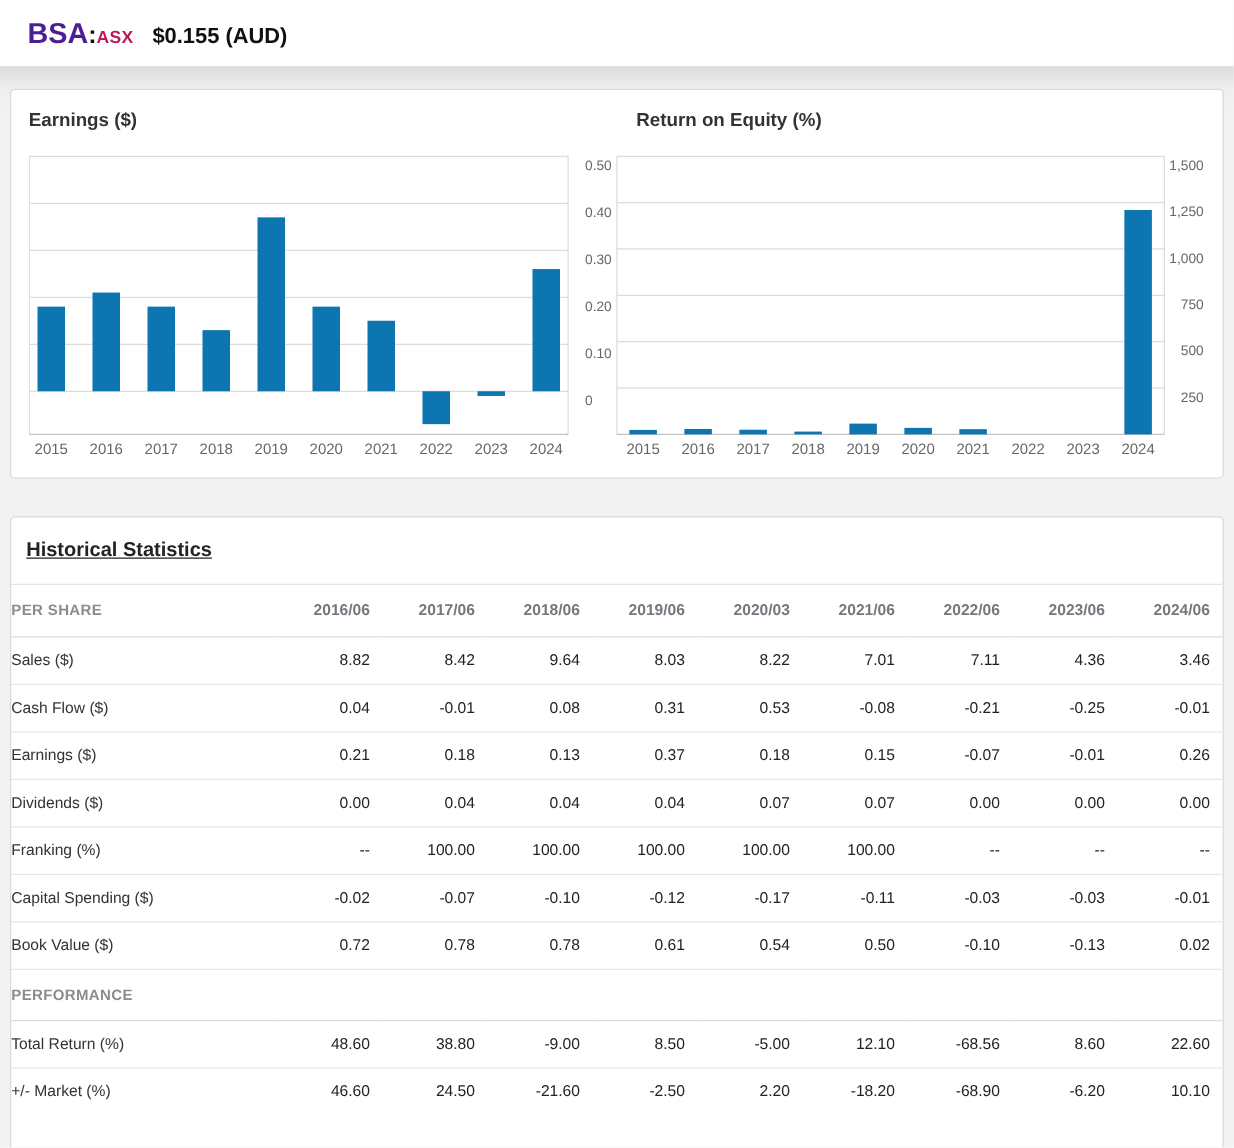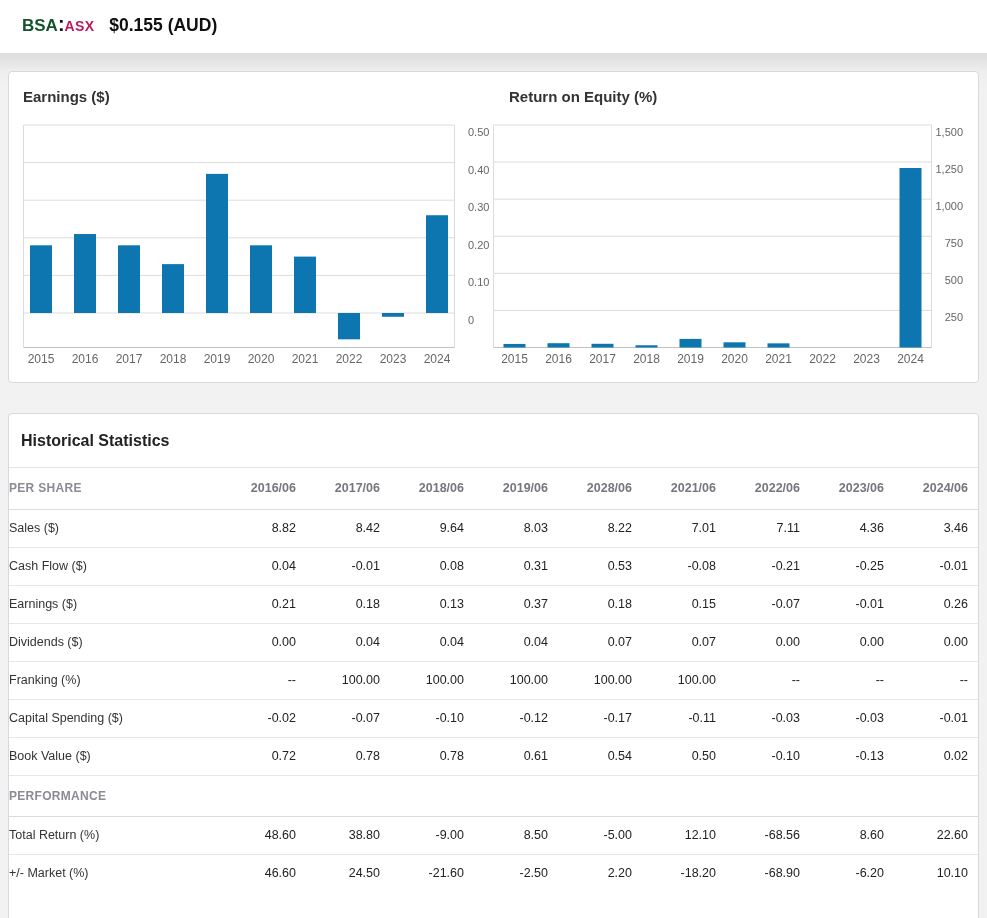--- a/index.html
+++ b/index.html
@@ -9,21 +9,21 @@
     overflow: hidden;
     font-family: "Liberation Sans", sans-serif;
     background: #f2f2f2;
   }
   .top-header {
     height: 53px;
     background: #ffffff;
     padding: 13px 0 0 22px;
     white-space: nowrap;
   }
-  .top-header .symbol   { font-size: 17px; font-weight: 700; color: #14532d; }
+  .top-header .symbol   { font-size: 23px; font-weight: 700; color: #4c1d95; }
   .top-header .colon    { font-size: 20px; font-weight: 700; color: #101010; }
   .top-header .exchange { font-size: 14px; font-weight: 700; color: #be185d; letter-spacing: .3px; }
   .top-header .price    { font-size: 17.5px; font-weight: 700; color: #101010; margin-left: 15px; text-align: right; }
 
   .content {
     height: 660px;
     background: linear-gradient(to bottom, #dcdcdc 0px, #eeeeee 18px, #f2f2f2 38px);
     padding: 18px 8px 0 8px;
   }
   .card {
@@ -43,20 +43,21 @@
   #chart-roe { left: 482px; }
   svg.chart text.tick    { fill: #666666; font-size: 11px; font-family: "Liberation Sans", sans-serif; }
   svg.chart text.yearlbl { fill: #666666; font-size: 12px; font-family: "Liberation Sans", sans-serif; }
 
   .table-card { min-height: 516px; }
   .table-title {
     padding: 18px 0 16px 12px;
     height: 54px;
     font-size: 16px; font-weight: 700; color: #222222;
     border-bottom: 1px solid #e4e4e4;
+    text-decoration: underline;
   }
   table.stats {
     width: 100%;
     border-collapse: collapse;
     table-layout: fixed;
     font-size: 12.5px;
   }
   table.stats col.label-col { width: 213px; }
   table.stats td { padding: 0 10px 0 0; overflow: hidden; white-space: nowrap; }
   td.label-cell { padding-left: 10px; font-weight: 400; color: #333333; }
@@ -171,21 +172,21 @@
           <col>
           <col>
       </colgroup>
       <tbody id="stats-body">
           <tr class="section-row">
             <td class="label-cell">PER SHARE</td>
             <td class="year-cell">2016/06</td>
             <td class="year-cell">2017/06</td>
             <td class="year-cell">2018/06</td>
             <td class="year-cell">2019/06</td>
-            <td class="year-cell">2028/06</td>
+            <td class="year-cell">2020/03</td>
             <td class="year-cell">2021/06</td>
             <td class="year-cell">2022/06</td>
             <td class="year-cell">2023/06</td>
             <td class="year-cell">2024/06</td>
           </tr>
           <tr class="data-row">
             <td class="label-cell">Sales ($)</td>
             <td class="num">8.82</td>
             <td class="num">8.42</td>
             <td class="num">9.64</td>

